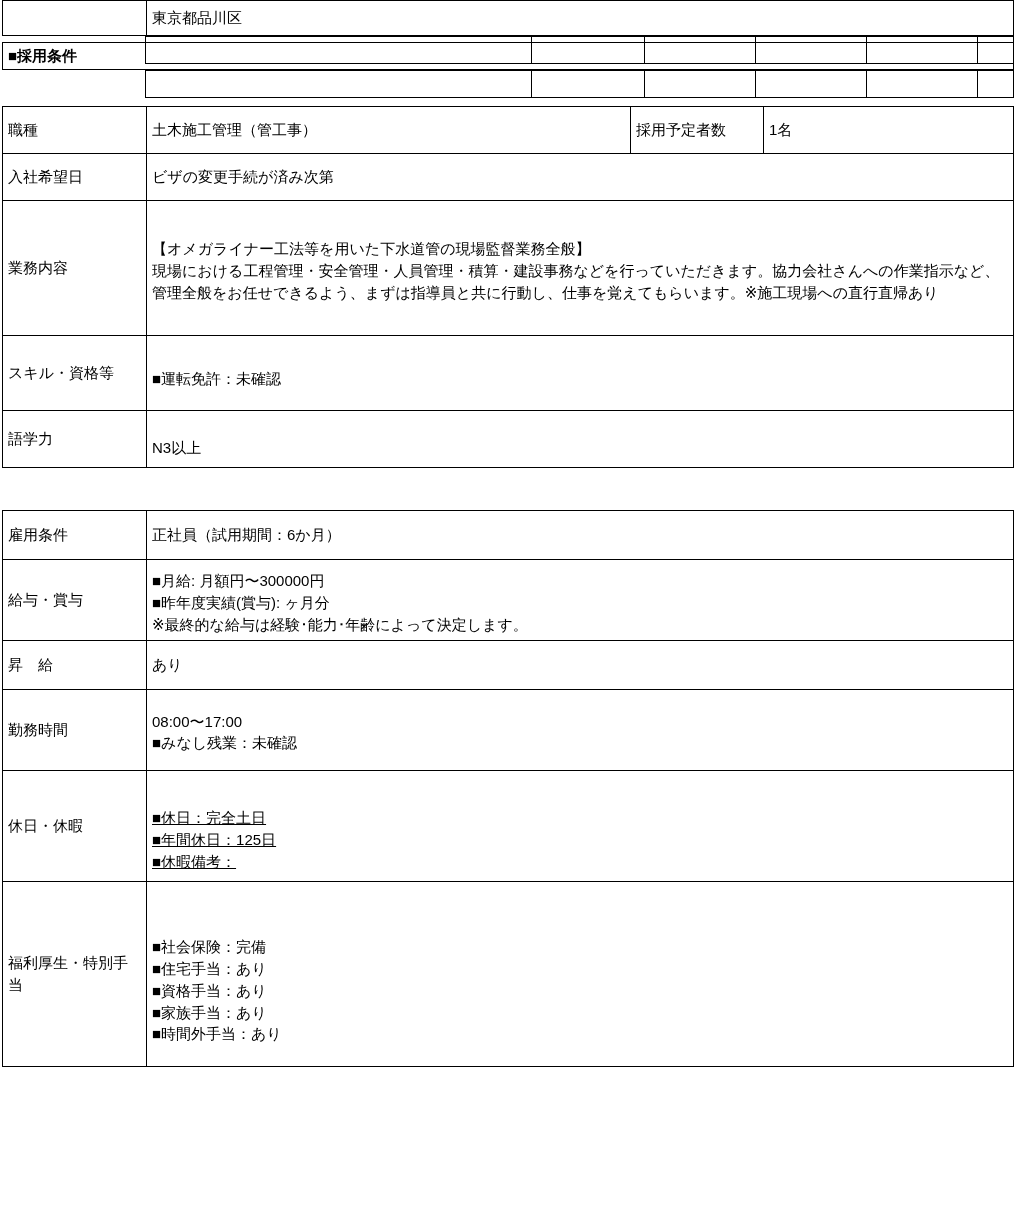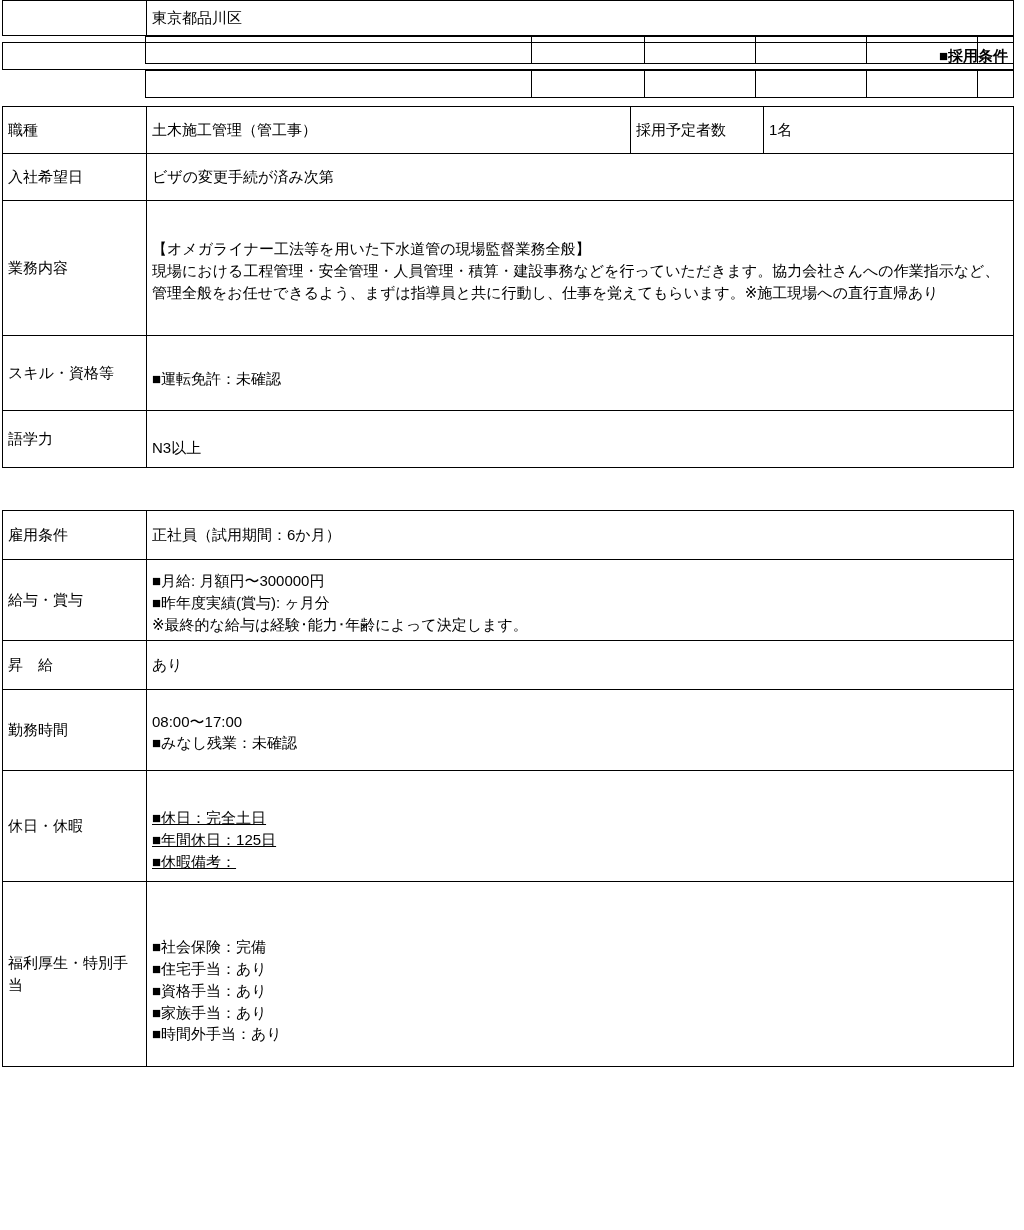--- a/index.html
+++ b/index.html
@@ -80,21 +80,21 @@
       <td style="width:375px;"></td>
       <td style="width:102px;"></td>
       <td style="width:100px;"></td>
       <td style="width:100px;"></td>
       <td style="width:100px;"></td>
       <td></td>
     </tr>
   </tbody>
     </table>
 
-  <table class="grid" style="margin-top:-22px;text-align:right;">
+  <table class="grid" style="margin-top:-22px;">
     <tbody>
         <tr>
       <td class="section-head" colspan="7">■採用条件</td>
     </tr>
   </tbody>
     </table>
 
   <table class="grid grid-light">
     <tbody>
         <tr class="emptygrid">

